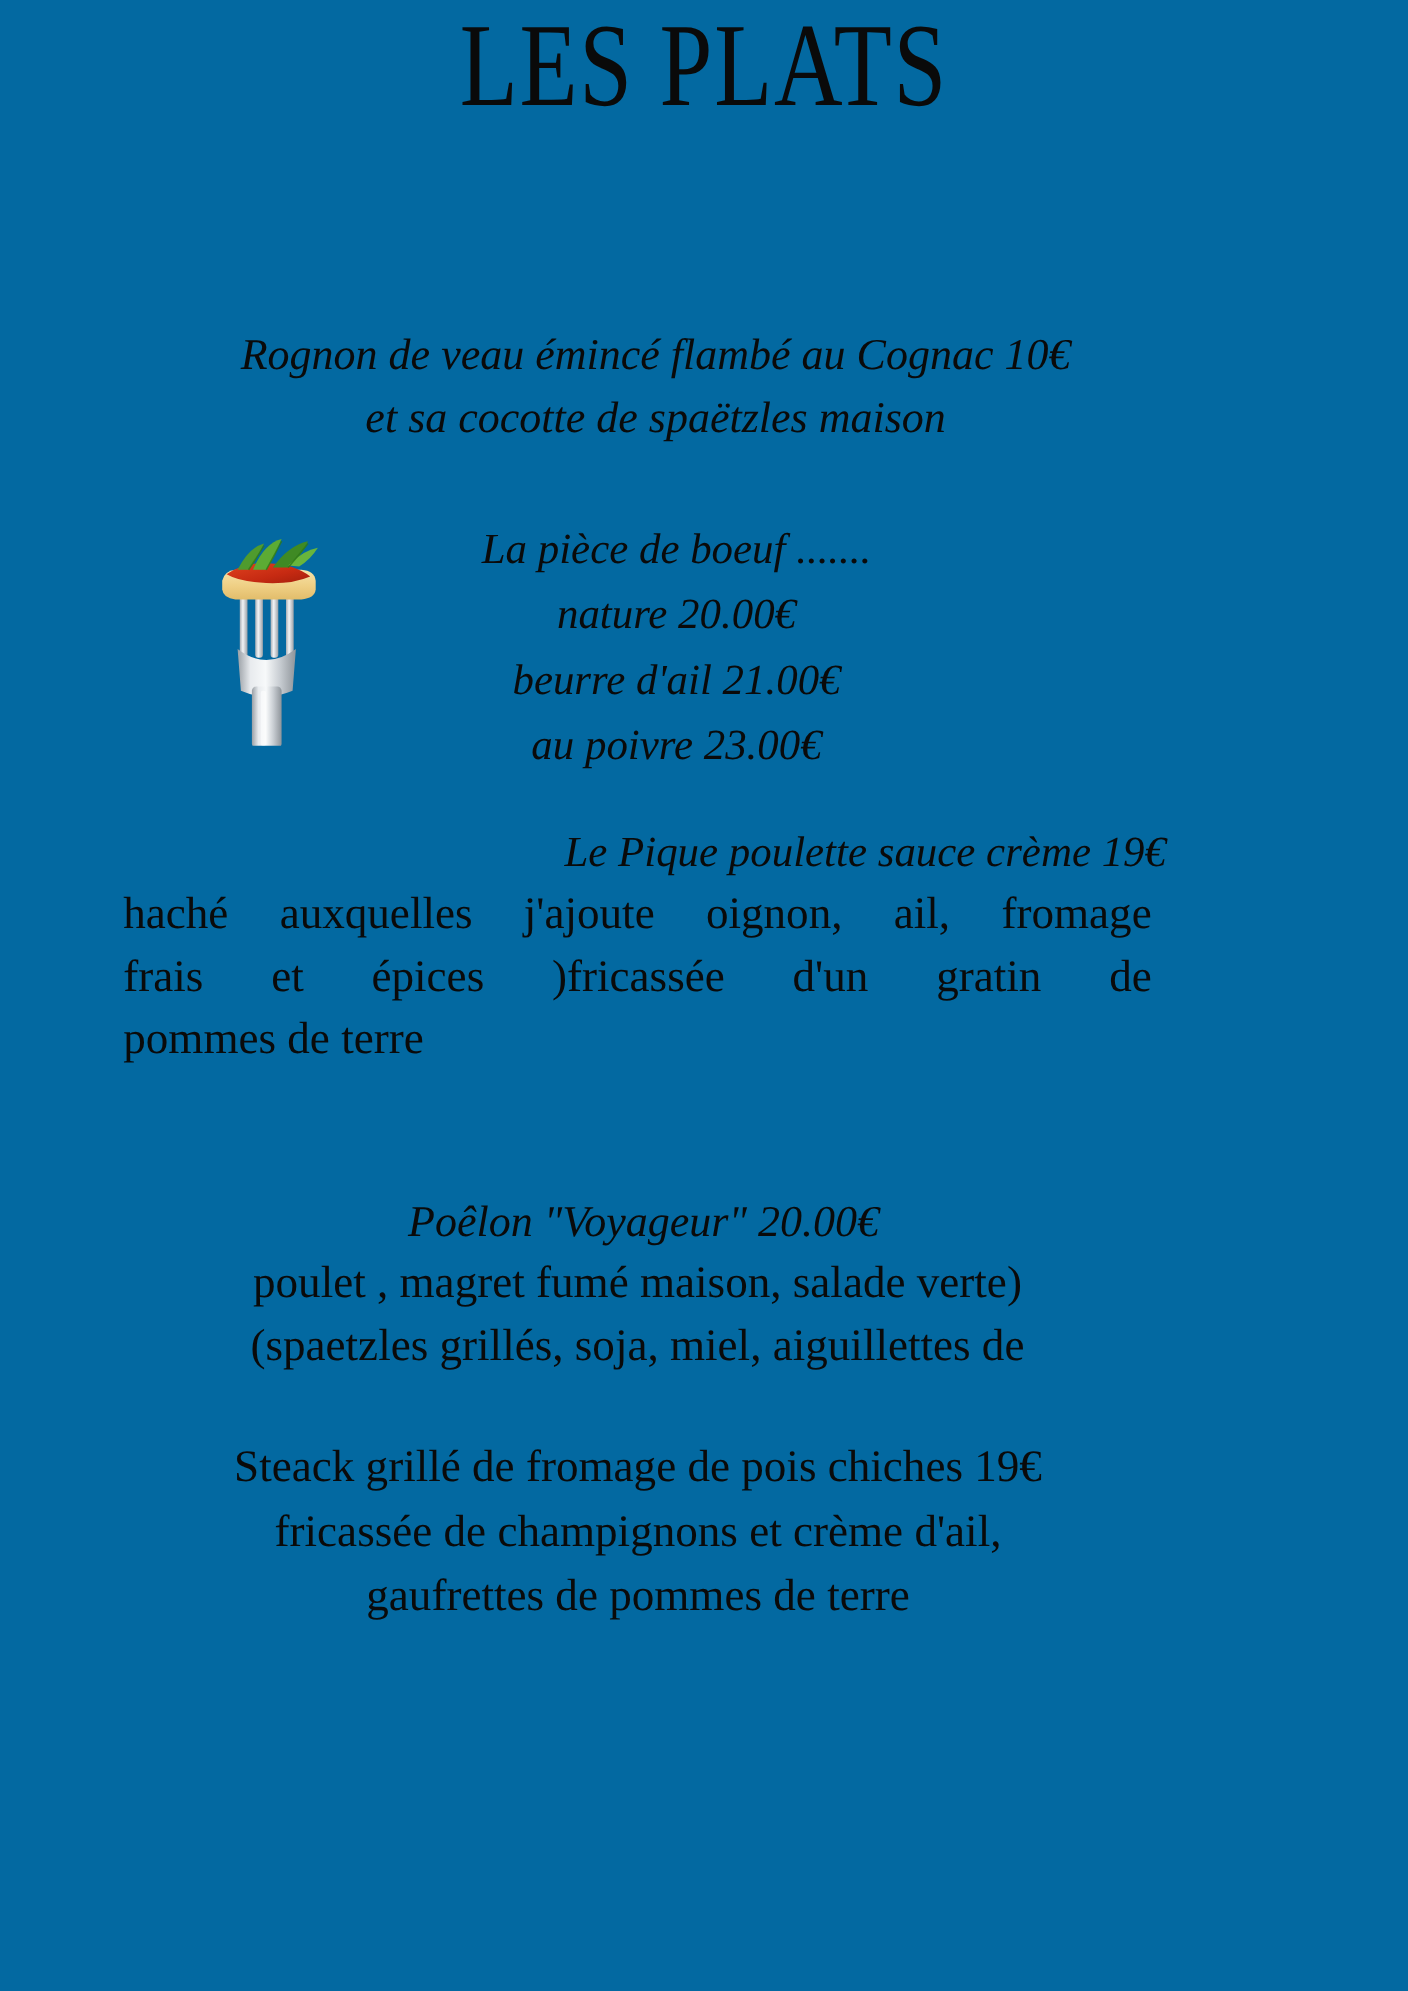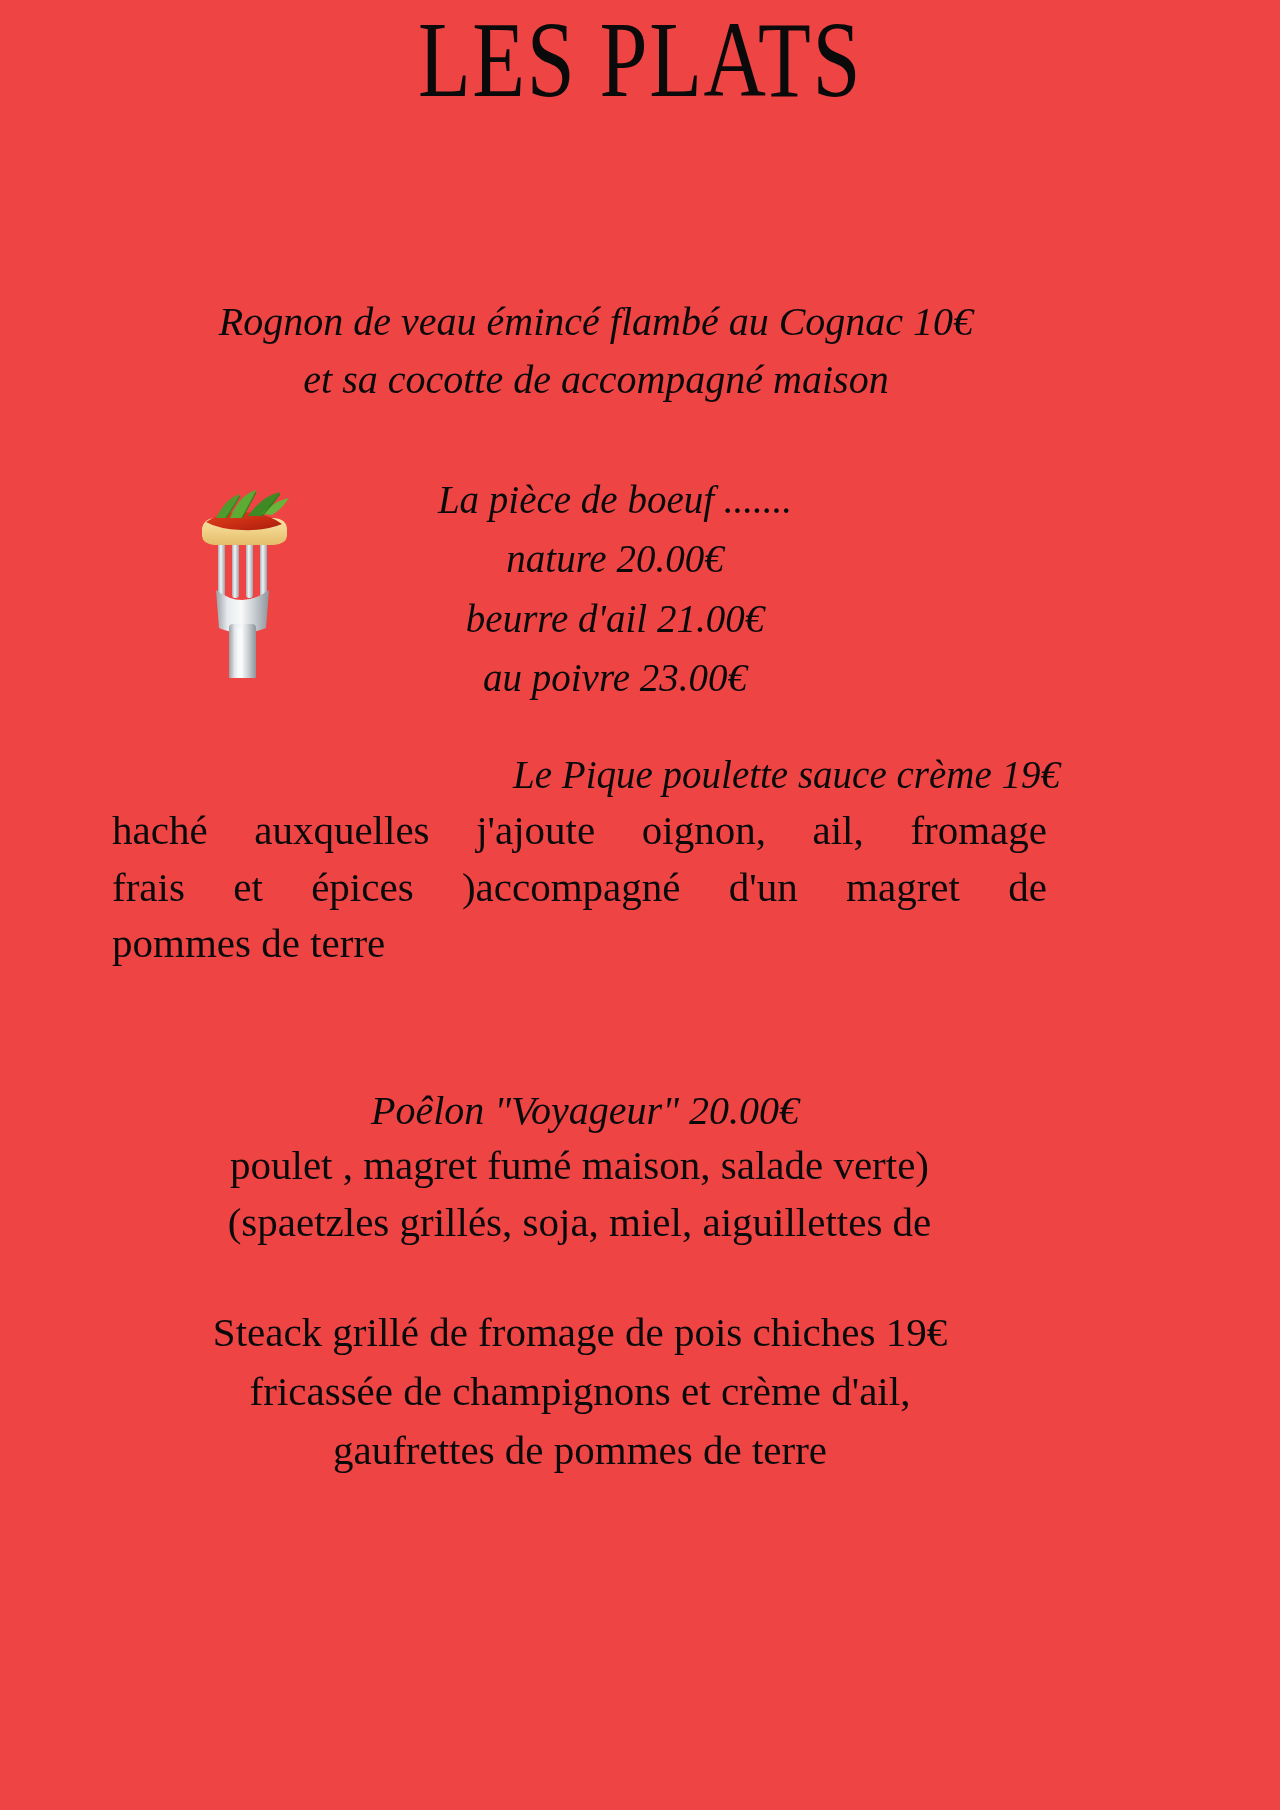--- a/index.html
+++ b/index.html
@@ -13,21 +13,21 @@
     position: relative;
     font-family: "Liberation Serif", "DejaVu Serif", serif;
     color: #0a0a0a;
     overflow: hidden;
   }
 
   .page {
     position: relative;
     width: 1280px;
     height: 1810px;
-    background: #ef4444;
+    background: #0369a1;
   }
 
   
   .title {
     position: absolute;
     top: 4px;
     left: 0;
     width: 1280px;
     text-align: center;
     font-family: "Liberation Serif", "DejaVu Serif", serif;
@@ -136,21 +136,21 @@
 </style>
 </head>
 <body>
 
 <div class="page">
 
   <div class="title">LES PLATS</div>
 
   <div class="block ital center" id="block-rognon">
     <span class="l1">Rognon de veau émincé flambé au Cognac 10€</span>
-    <span class="l2">et sa cocotte de accompagné maison</span>
+    <span class="l2">et sa cocotte de spaëtzles maison</span>
   </div>
 
   <div id="fork-figure">
     <svg viewBox="0 0 96 200" xmlns="http://www.w3.org/2000/svg">
       <defs>
         <linearGradient id="metal" x1="0" y1="0" x2="1" y2="0">
           <stop offset="0%" stop-color="#9aa0a6"></stop>
           <stop offset="22%" stop-color="#e8ebee"></stop>
           <stop offset="48%" stop-color="#f7f9fa"></stop>
           <stop offset="72%" stop-color="#c9ced3"></stop>
@@ -210,21 +210,21 @@
     <span>au poivre 23.00€</span>
   </div>
 
   <div class="block ital center" id="block-pique-head">Le Pique poulette sauce crème   19€</div>
 
   <div class="block roman" id="block-pique-body">
     <div style="text-align:justify;text-align-last:justify;">
       <span>haché auxquelles j'ajoute oignon, ail, fromage</span>
     </div>
     <div style="text-align:justify;text-align-last:justify;">
-      <span>frais et épices )accompagné d'un magret de</span>
+      <span>frais et épices )fricassée d'un gratin de</span>
     </div>
     <div style="text-align:left;">
       <span>pommes de terre</span>
     </div>
   </div>
 
   <div class="block ital center" id="block-poelon-head">Poêlon "Voyageur"   20.00€</div>
 
   <div class="block roman center" id="block-poelon-body">
     <span>poulet , magret fumé maison, salade verte)</span>

